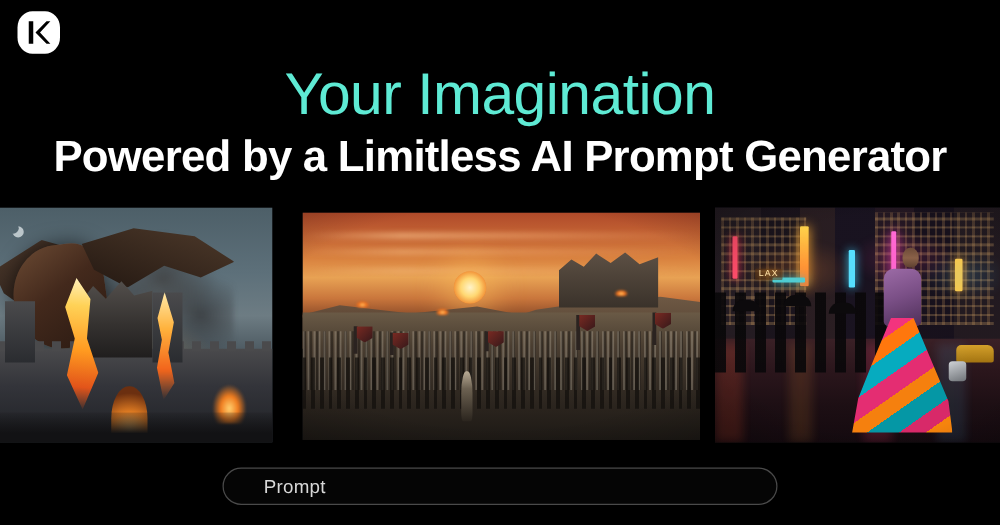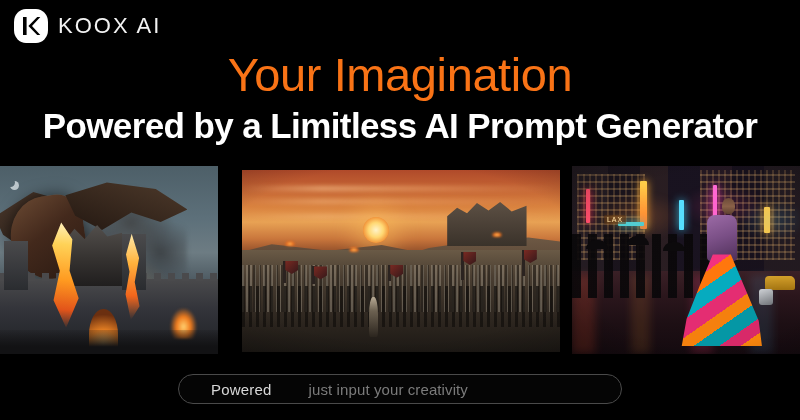--- a/index.html
+++ b/index.html
@@ -31,21 +31,21 @@
     font-size:22px;
     letter-spacing:2.0px;
     font-weight:400;
     line-height:34px;
     white-space:nowrap;
   }
 
   
   .hero { position:absolute; left:0; top:48px; width:800px; text-align:center; }
   .hero-title {
-    color:#f97316;
+    color:#5eead4;
     font-size:47px;
     font-weight:400;
     line-height:54px;
     letter-spacing:-0.4px;
     white-space:nowrap;
   }
   .hero-subtitle {
     color:#ffffff;
     font-size:35px;
     font-weight:700;
@@ -394,21 +394,20 @@
 </head>
 <body>
 
 <div class="brand">
   <span class="brand-mark">
     <svg width="34" height="34" viewBox="0 0 34 34" aria-hidden="true">
       <path d="M9 8 h3.6 v18 H9 Z" fill="#000"></path>
       <path d="M14.4 17 L23.2 8 h3.1 L18.0 17 l8.3 9 h-3.1 Z" fill="#000"></path>
     </svg>
   </span>
-  <span class="brand-name">KOOX AI</span>
 </div>
 
 <div class="hero">
   <div class="hero-title">Your Imagination</div>
   <div class="hero-subtitle">Powered by a Limitless AI Prompt Generator</div>
 </div>
 
 <div class="gallery">
 
   <div class="panel panel-1">
@@ -483,15 +482,14 @@
       <div class="s3-model-coat"></div>
       <div class="s3-model-head"></div>
       <div class="s3-model-gown"></div>
       <div class="s3-bag"></div>
       <div class="s3-vig"></div>
     </div>
   </div>
 </div>
 
 <div class="prompt-bar">
-  <span class="prompt-label">Powered</span>
-  <span class="prompt-placeholder">just input your creativity</span>
+  <span class="prompt-label">Prompt</span>
 </div>
 
 </body></html>

